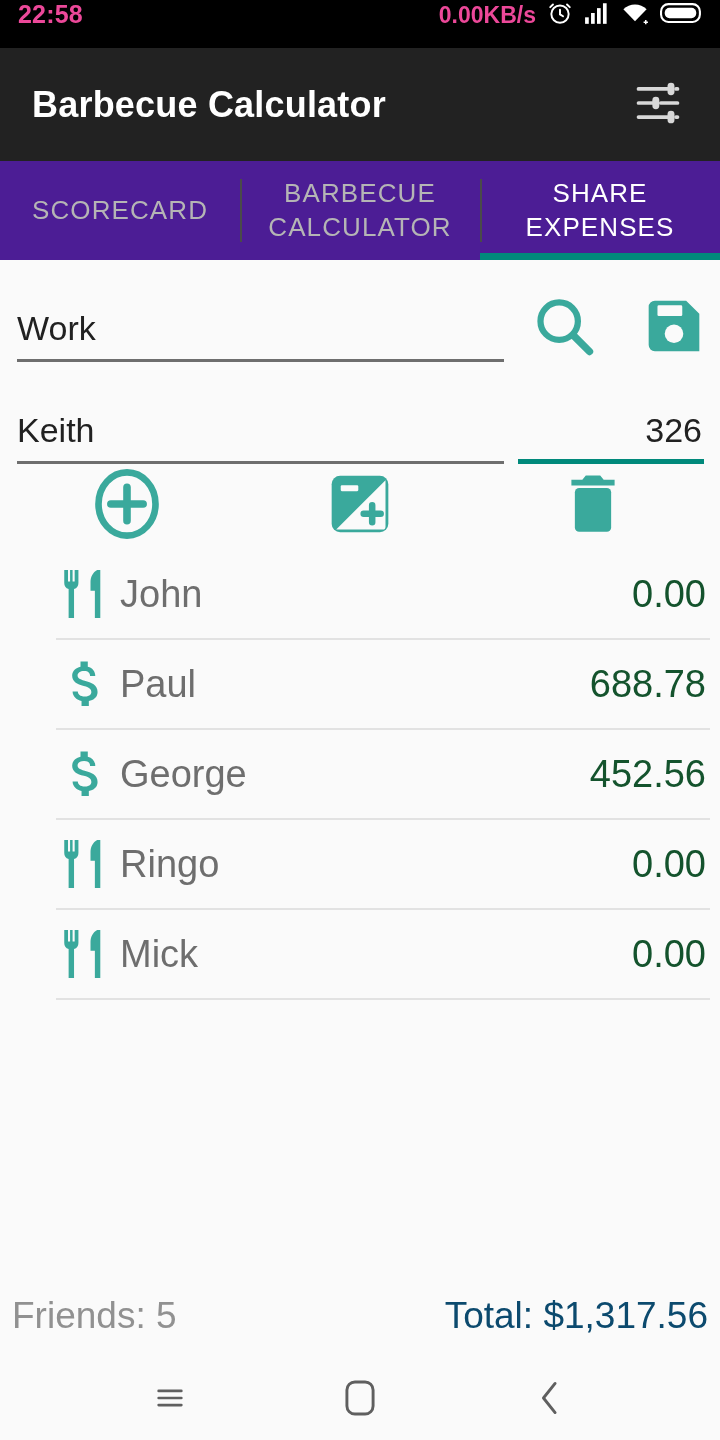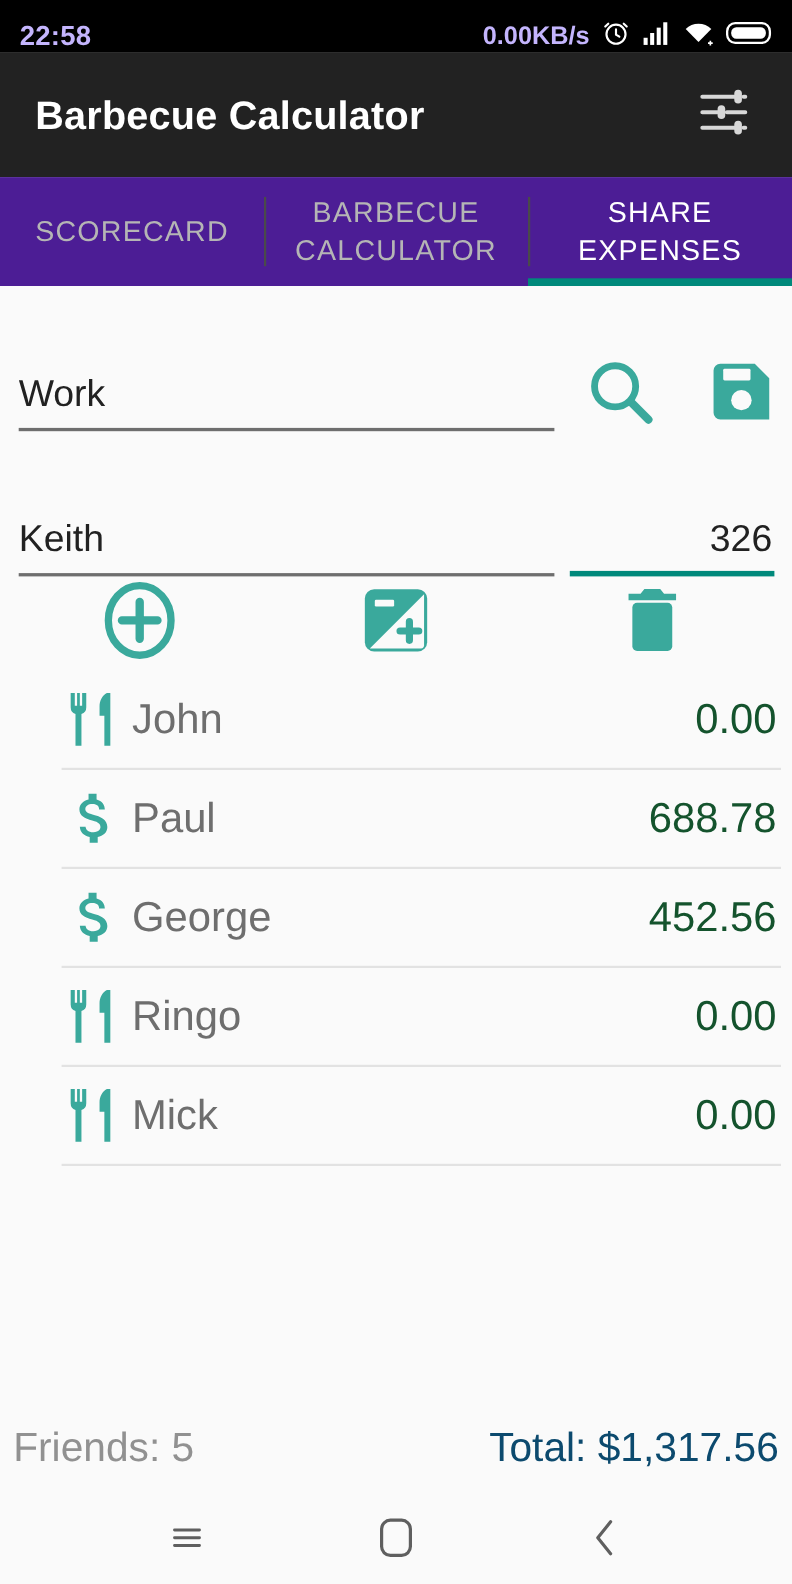--- a/index.html
+++ b/index.html
@@ -6,22 +6,22 @@
   html, body {
     width: 720px; height: 1440px;
     background: #fafafa;
     font-family: "Liberation Sans", sans-serif;
     overflow: hidden;
   }
   .phone { width: 720px; height: 1440px; position: relative; display: flex; flex-direction: column; }
 
   
   .statusbar {
-    height: 48px; background: #000; color: #c4b5fd;
-    display: flex; align-items: flex-end; padding: 0 18px;
+    height: 48px; background: #000; color: #ec4899;
+    display: flex; align-items: flex-start; padding: 0 18px;
     flex: 0 0 48px;
   }
   .sb-time { font-size: 25px; font-weight: bold; letter-spacing: .2px; }
   .sb-right { margin-left: auto; display: flex; align-items: center; gap: 11px; }
   .sb-net { font-size: 23px; font-weight: bold; }
   .sb-ico { display: block; }
 
   
   .appbar {
     background: #222222; flex: 0 0 113px;
@@ -49,21 +49,21 @@
   }
   .tab.active .tab-label { color: #ffffff; }
   .tab.active::after {
     content: ""; position: absolute; left: 0; right: 0; bottom: 0;
     height: 7px; background: #00897b;
   }
 
   
   .content { flex: 1 1 auto; background: #fafafa; position: relative; }
 
-  .field-row { position: relative; height: 100px; margin-top: 30px; }
+  .field-row { position: relative; height: 100px; }
 
   .tf { position: absolute; }
   .tf-line { position: absolute; left: 0; right: 0; bottom: 0; height: 3px; background: #6e6e6e; }
   .tf-line.focus { height: 5px; background: #00897b; }
   .tf-val {
     position: absolute; bottom: 14px; font-size: 34px; color: #212121;
     white-space: nowrap;
   }
   .tf-val.right { right: 2px; }
 

